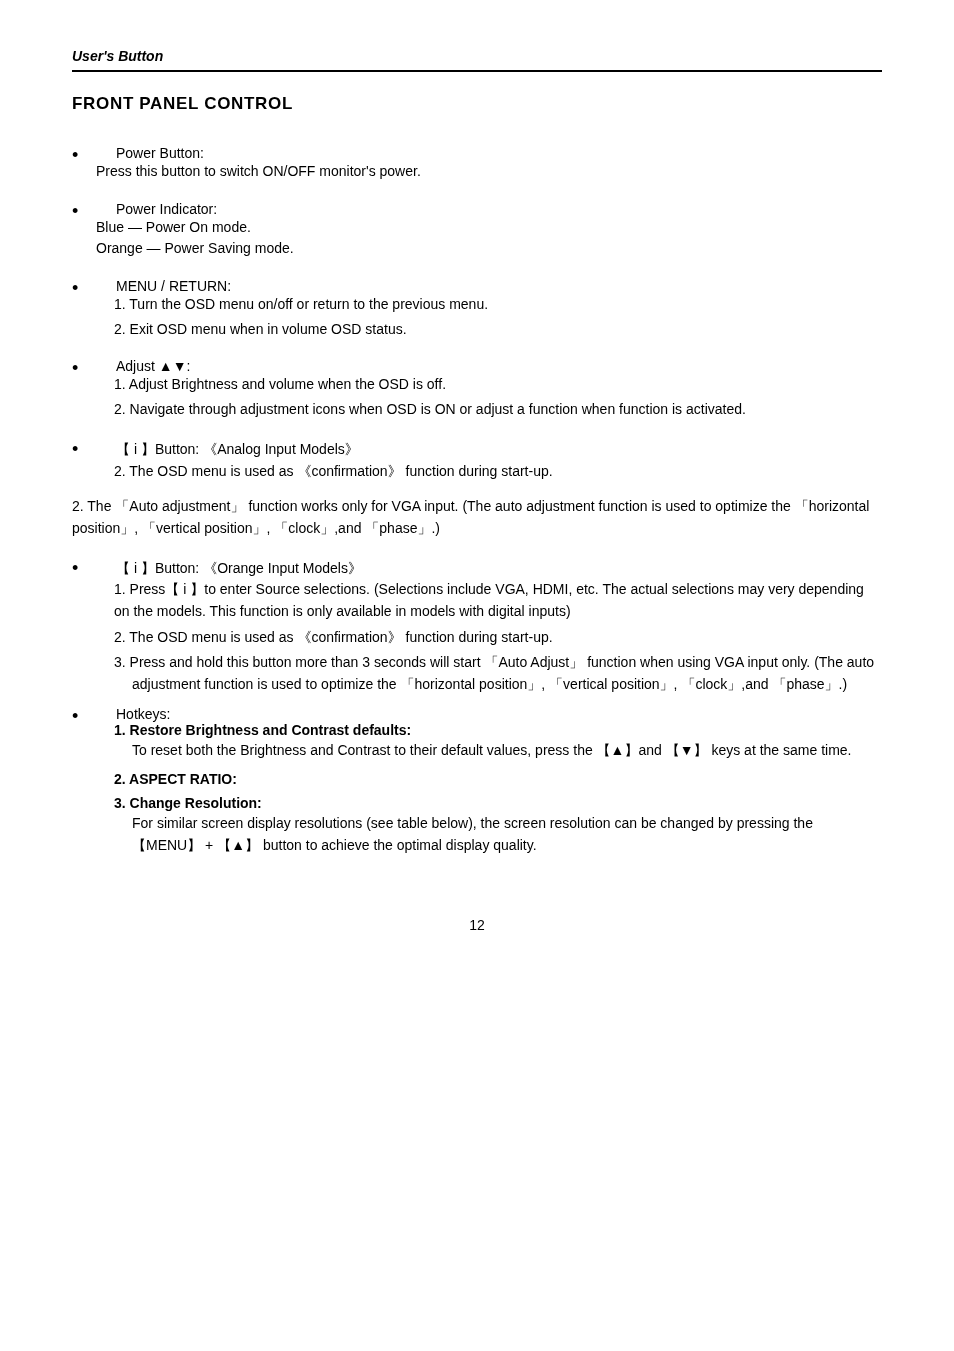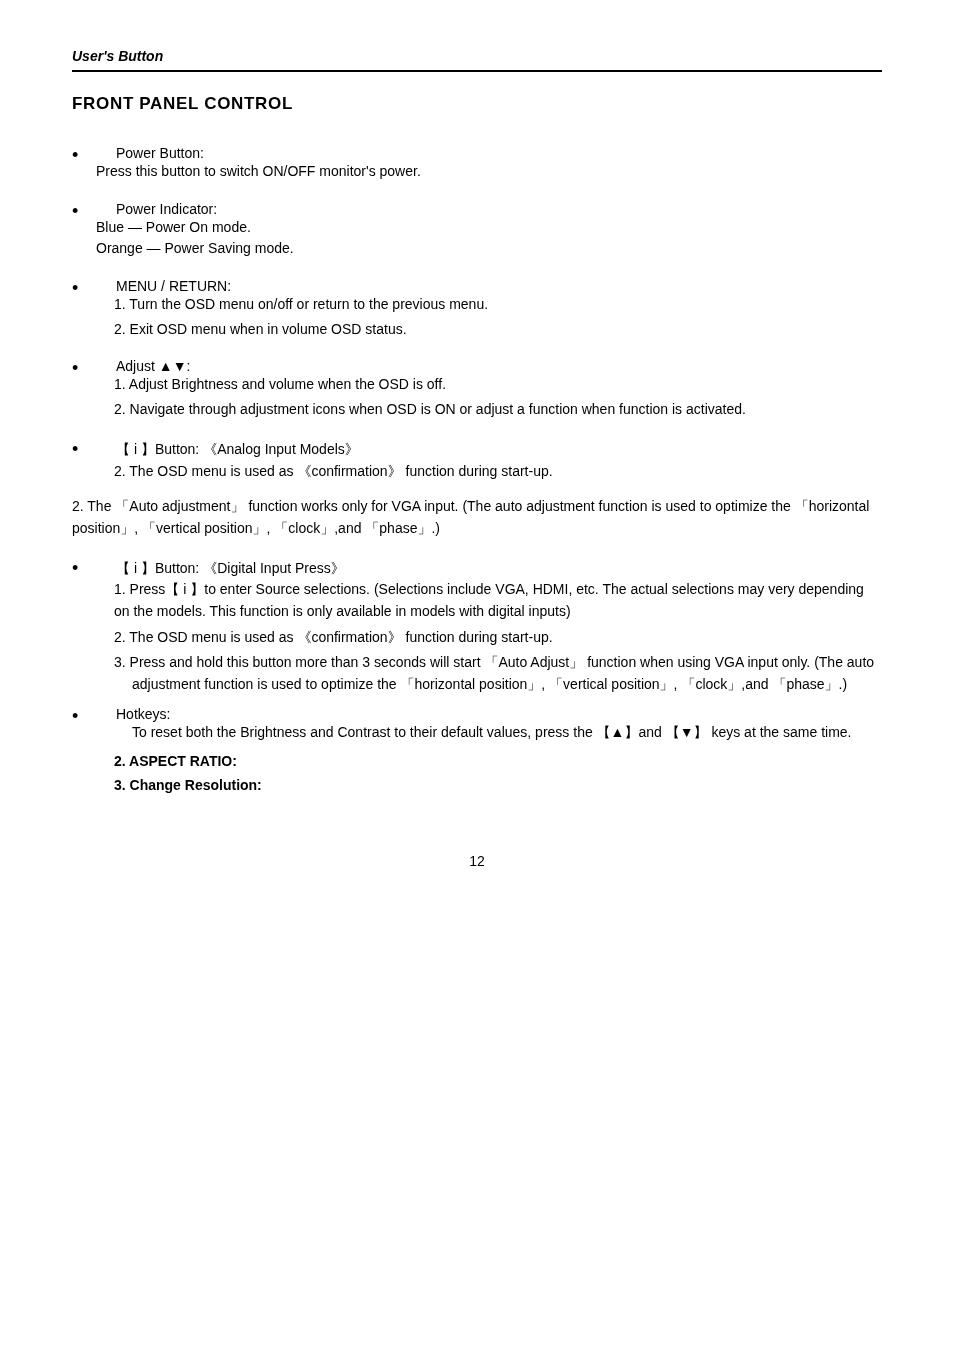--- a/index.html
+++ b/index.html
@@ -159,21 +159,21 @@
         </div>
       </div>
     </div>
   </div>
   <p style="margin-bottom:18px; line-height:1.55;">2. The 「Auto adjustment」 function works only for VGA input. (The auto adjustment function is used to optimize the 「horizontal position」, 「vertical position」, 「clock」,and 「phase」.)</p>
 
   <div class="bullet-section" style="margin-bottom:10px;">
     <span class="bullet-dot">•</span>
     <div class="bullet-content">
       <span class="bullet-label">【 i 】Button:</span>
-      <span class="bullet-text"> 《Digital Input Press》</span>
+      <span class="bullet-text"> 《Orange Input Models》</span>
       <div class="indent1">
         <div class="sub-numbered" style="margin-bottom:4px;">
           1. Press【 i 】to enter Source selections. (Selections include VGA, HDMI, etc. The actual selections may very depending on the models. This function is only available in models with digital inputs)
         </div>
         <div class="sub-numbered" style="margin-bottom:4px;">
           2. The OSD menu is used as 《confirmation》 function during start-up.
         </div>
         <div class="sub-numbered" style="padding-left:18px; text-indent:-18px; margin-bottom:4px;">
           3. Press and hold this button more than 3 seconds will start 「Auto Adjust」 function when using VGA input only. (The auto adjustment function is used to optimize the 「horizontal position」, 「vertical position」, 「clock」,and 「phase」.)
         </div>
@@ -181,29 +181,31 @@
     </div>
   </div>
 
   <div class="bullet-section" style="margin-bottom:10px;">
     <span class="bullet-dot">•</span>
     <div class="bullet-content">
       <span class="bullet-label">Hotkeys:</span>
       <div class="hotkeys-sub">
 
         <div style="margin-bottom:8px;">
+          <div class="hotkeys-sub-title">1. Restore Brightness and Contrast defaults:</div>
           <div class="hotkeys-text">To reset both the Brightness and Contrast to their default values, press the 【▲】and 【▼】 keys at the same time.</div>
         </div>
 
         <div style="margin-bottom:8px;">
           <div class="hotkeys-sub-title">2. ASPECT RATIO:</div>
         </div>
 
         <div style="margin-bottom:12px;">
           <div class="hotkeys-sub-title">3. Change Resolution:</div>
+          <div class="hotkeys-text">For similar screen display resolutions (see table below), the screen resolution can be changed by pressing the 【MENU】 + 【▲】 button to achieve the optimal display quality.</div>
         </div>
 
       </div>
     </div>
   </div>
 
   <div class="page-number">12</div>
 
 </div>
 

